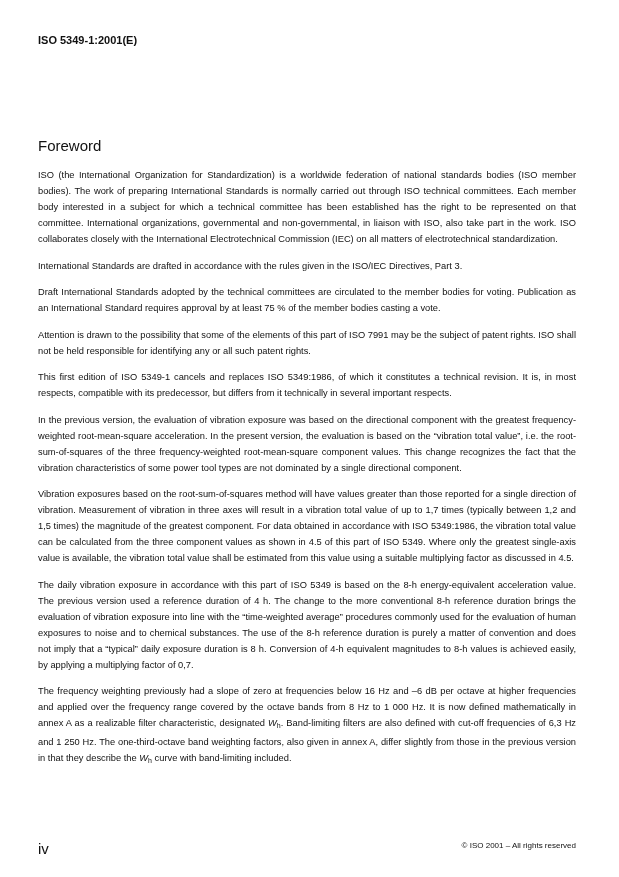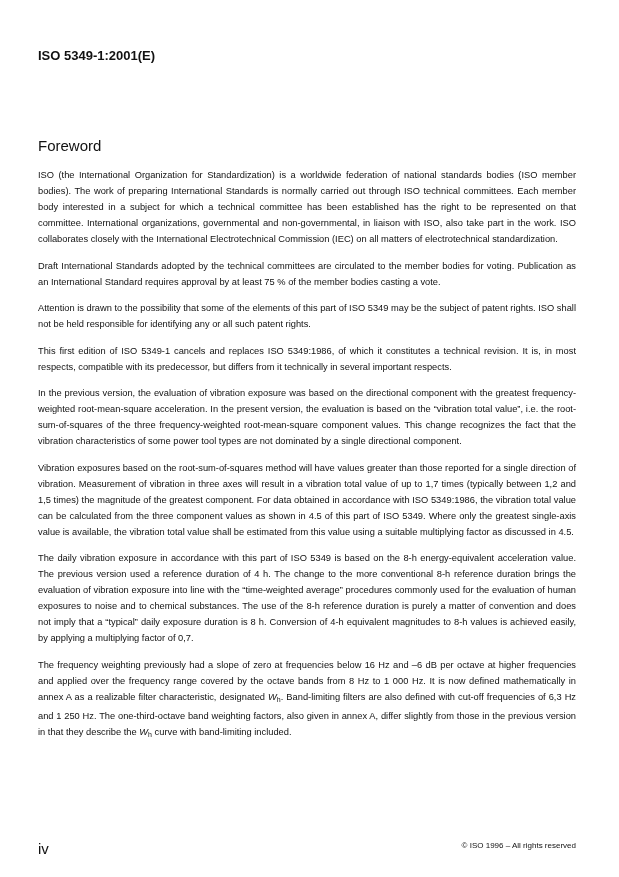--- a/index.html
+++ b/index.html
@@ -1,38 +1,39 @@
 <!DOCTYPE html>
 <html><head>
 <meta charset="utf-8">
 <style>
   html, body { margin: 0; padding: 0; background: #ffffff; }
   body { width: 619px; height: 877px; position: relative; overflow: hidden;
          font-family: "Liberation Sans", sans-serif; color: #111; }
-  .header { position: absolute; left: 38px; top: 48px; font-size: 13px; font-weight: bold; }
+  .header { position: absolute; left: 38px; top: 34px; font-size: 11px; font-weight: bold; }
   .title { position: absolute; left: 38px; top: 137px; font-size: 15px; font-weight: normal; margin: 0; }
   .body { position: absolute; left: 38px; top: 167px; width: 538px; font-size: 9.3px; line-height: 16px; }
   .body p { margin: 0 0 10.5px 0; text-align: justify; }
   .footer-page { position: absolute; left: 38px; top: 840px; font-size: 15px; }
   .footer-copy { position: absolute; right: 43px; top: 841px; font-size: 8px; }
   i { font-style: italic; }
   sub { font-size: 7px; vertical-align: -2px; font-style: normal; }
 </style>
 </head>
 <body>
 
 <div class="header">ISO 5349-1:2001(E)</div>
 
 <h1 class="title">Foreword</h1>
 
 <div class="body">
   <p>ISO (the International Organization for Standardization) is a worldwide federation of national standards bodies (ISO member bodies). The work of preparing International Standards is normally carried out through ISO technical committees. Each member body interested in a subject for which a technical committee has been established has the right to be represented on that committee. International organizations, governmental and non-governmental, in liaison with ISO, also take part in the work. ISO collaborates closely with the International Electrotechnical Commission (IEC) on all matters of electrotechnical standardization.</p>
+  <p>International Standards are drafted in accordance with the rules given in the ISO/IEC Directives, Part 3.</p>
   <p>Draft International Standards adopted by the technical committees are circulated to the member bodies for voting. Publication as an International Standard requires approval by at least 75 % of the member bodies casting a vote.</p>
-  <p>Attention is drawn to the possibility that some of the elements of this part of ISO 5349 may be the subject of patent rights. ISO shall not be held responsible for identifying any or all such patent rights.</p>
+  <p>Attention is drawn to the possibility that some of the elements of this part of ISO 7991 may be the subject of patent rights. ISO shall not be held responsible for identifying any or all such patent rights.</p>
   <p>This first edition of ISO 5349-1 cancels and replaces ISO 5349:1986, of which it constitutes a technical revision. It is, in most respects, compatible with its predecessor, but differs from it technically in several important respects.</p>
   <p>In the previous version, the evaluation of vibration exposure was based on the directional component with the greatest frequency-weighted root-mean-square acceleration. In the present version, the evaluation is based on the “vibration total value”, i.e. the root-sum-of-squares of the three frequency-weighted root-mean-square component values. This change recognizes the fact that the vibration characteristics of some power tool types are not dominated by a single directional component.</p>
   <p>Vibration exposures based on the root-sum-of-squares method will have values greater than those reported for a single direction of vibration. Measurement of vibration in three axes will result in a vibration total value of up to 1,7 times (typically between 1,2 and 1,5 times) the magnitude of the greatest component. For data obtained in accordance with ISO 5349:1986, the vibration total value can be calculated from the three component values as shown in 4.5 of this part of ISO 5349. Where only the greatest single-axis value is available, the vibration total value shall be estimated from this value using a suitable multiplying factor as discussed in 4.5.</p>
   <p>The daily vibration exposure in accordance with this part of ISO 5349 is based on the 8-h energy-equivalent acceleration value. The previous version used a reference duration of 4 h. The change to the more conventional 8-h reference duration brings the evaluation of vibration exposure into line with the “time-weighted average” procedures commonly used for the evaluation of human exposures to noise and to chemical substances. The use of the 8-h reference duration is purely a matter of convention and does not imply that a “typical” daily exposure duration is 8 h. Conversion of 4-h equivalent magnitudes to 8-h values is achieved easily, by applying a multiplying factor of 0,7.</p>
   <p><span>The frequency weighting previously had a slope of zero at frequencies below 16 Hz and –6 dB per octave at higher frequencies and applied over the frequency range covered by the octave bands from 8 Hz to 1 000 Hz. It is now defined mathematically in annex A as a realizable filter characteristic, designated </span><i>W</i><sub>h</sub><span>. Band-limiting filters are also defined with cut-off frequencies of 6,3 Hz and 1 250 Hz. The one-third-octave band weighting factors, also given in annex A, differ slightly from those in the previous version in that they describe the </span><i>W</i><sub>h</sub><span> curve with band-limiting included.</span></p>
 </div>
 
 <div class="footer-page">iv</div>
-<div class="footer-copy">© ISO 1996 – All rights reserved</div>
+<div class="footer-copy">© ISO 2001 – All rights reserved</div>
 
 </body></html>

